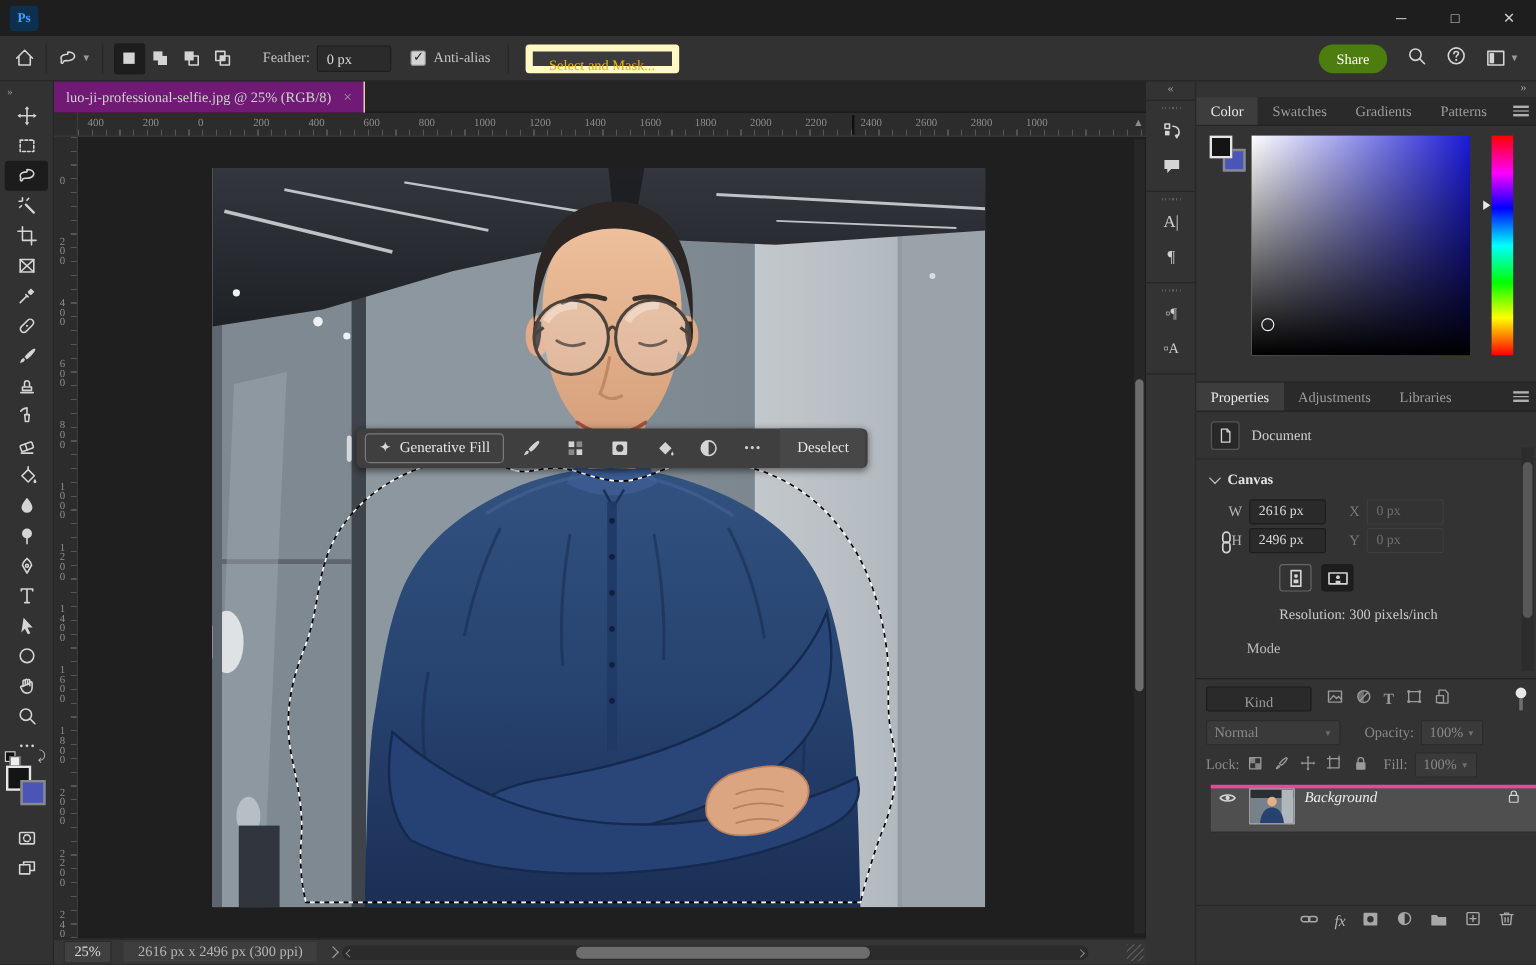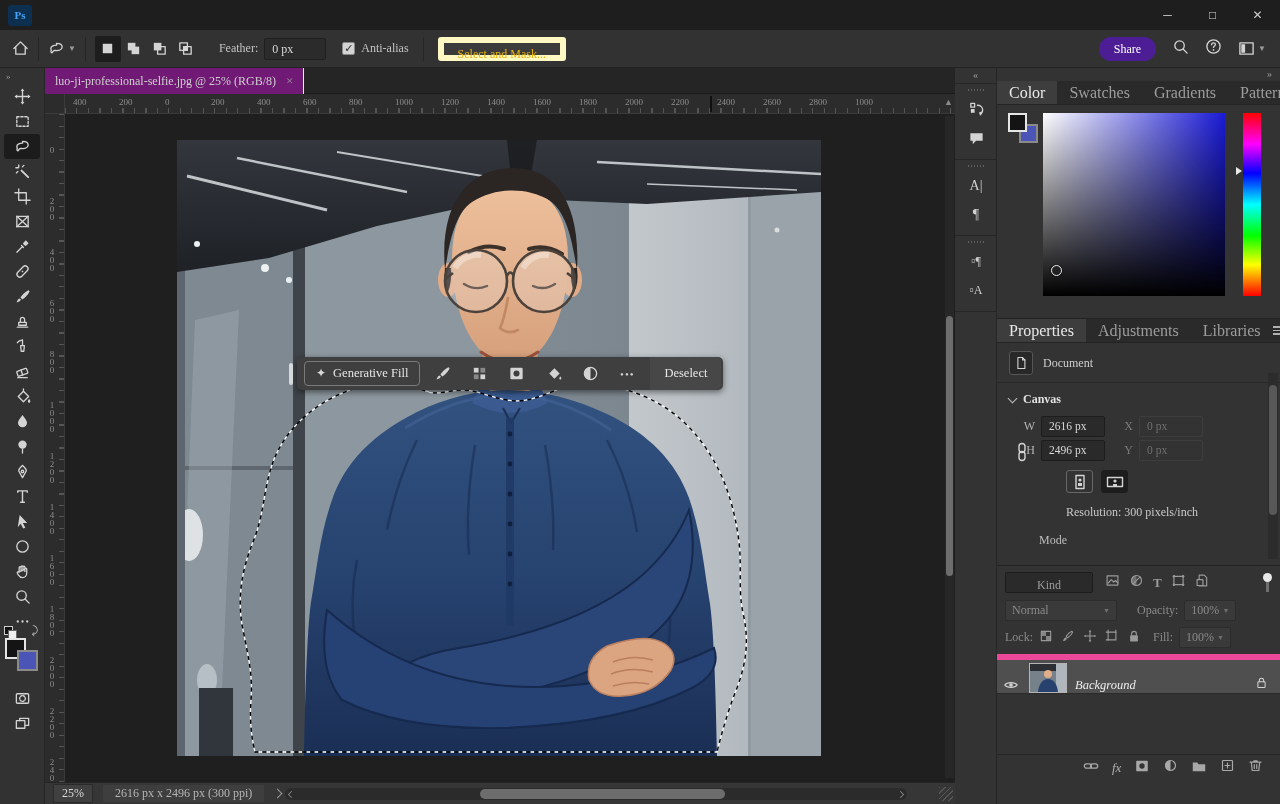--- a/index.html
+++ b/index.html
@@ -90,21 +90,21 @@
   .dock-collapse { height:15px; text-align:center; color:#9a9a9a; font-size:10px; line-height:14px; }
   .nd-group { border-top:1px solid #262626; padding:3px 0 6px; }
   .nd-handle { width:16px; height:2px; margin:2px auto 4px; background:repeating-linear-gradient(90deg,#5d5d5d 0 1px,transparent 1px 3px); }
   .nd-btn { width:42px; height:29px; display:flex; align-items:center; justify-content:center; color:#d0d0d0; font-size:14px; }
 
   .main-dock { position:absolute; left:997px; top:68px; width:283px; height:736px; background:#333; }
   .dock-head { height:13px; color:#9a9a9a; font-size:10px; text-align:right; padding-right:8px; line-height:12px; }
 
   .panel { position:relative; border-bottom:1px solid #222; }
   .ptabs { height:24px; background:#2a2a2a; display:flex; border-bottom:1px solid #242424; }
-  .ptab { padding:0 12px; line-height:24px; color:#9c9c9c; font-size:16px; }
+  .ptab { padding:0 12px; line-height:24px; color:#9c9c9c; font-size:12px; }
   .ptab.active { background:#3d3d3d; color:#e8e8e8; }
   .pmenu { margin-left:auto; width:26px; display:flex; flex-direction:column; gap:2px; align-items:center; justify-content:center; }
   .pmenu span { width:13px; height:1.5px; background:#b0b0b0; }
 
   
   .color-body { position:relative; height:213px; }
   .cp-swatches { position:absolute; left:11px; top:8px; width:36px; height:36px; }
   .cp-fg { position:absolute; left:0; top:0; width:19px; height:19px; background:#141414; border:2px solid #e5e5e5; z-index:2;}
   .cp-bg { position:absolute; left:11px; top:11px; width:19px; height:19px; border:2px solid #8a8a8a; }
   .cp-field { position:absolute; left:46px; top:8px; width:182px; height:183px; }
@@ -138,21 +138,21 @@
   .lfilter-row { display:flex; align-items:center; padding:6px 8px 5px; gap:8px; }
   .kind-box { width:88px; height:21px; background:#2a2a2a; border:1px solid #1c1c1c; border-radius:2px; display:flex; align-items:center; gap:5px; padding:0 5px; color:#9a9a9a;flex-direction:column; }
   .lf-icons { display:flex; gap:9px; align-items:center; margin-left:4px; }
   .pin-toggle { margin-left:auto; width:10px; display:flex; flex-direction:column; align-items:center; }
   .pin-dot { width:9px; height:9px; background:#e8e8e8; border-radius:50%; }
   .pin-stem { width:3px; height:10px; background:#6f6f6f; }
   .blend-row, .lock-row { display:flex; align-items:center; padding:2px 8px 4px; gap:6px; color:#8a8a8a; }
   .dd-box { height:21px; background:#3a3a3a; border:1px solid #2c2c2c; border-radius:2px; display:flex; align-items:center; justify-content:space-between; padding:0 6px; color:#8a8a8a; }
   .val-box { width:52px; }
   .lock-icons { display:flex; gap:8px; align-items:center; margin-right:6px; }
-  .layer-row { display:flex; align-items:flex-end; height:40px; background:#4f4f4f; border-top:6px solid #ec4899; border-bottom:1px solid #2a2a2a; margin-top:2px; }
+  .layer-row { display:flex; align-items:flex-start; height:40px; background:#4f4f4f; border-top:3px solid #ec4899; border-bottom:1px solid #2a2a2a; margin-top:2px;margin-left:12px; }
   .eye-cell { width:28px; display:flex; justify-content:center; }
   .layer-thumb { width:38px; height:30px; border:1px solid #b5b5b5; margin:0 8px 0 4px; }
   .layer-name { font-style:italic; color:#ececec; font-size:12.5px; }
   .layer-lock { margin-left:auto; margin-right:12px; }
   .layers-footer { position:absolute; left:0; right:0; bottom:0; height:26px; border-top:1px solid #262626; display:flex; align-items:center; gap:13px; padding-left:86px; }
   .fx-glyph { color:#b0b0b0; font-style:italic; font-size:13px; }
 </style>
 </head>
 <body>
 
@@ -205,21 +205,21 @@
           <rect class="f" x="7" y="7" width="4" height="4"></rect>
         </svg>
     </span>
     <span class="opt-label" style="margin-left:20px">Feather:</span>
     <span class="opt-input">0 px</span>
     <span class="checkbox" style="margin-left:16px">✓</span>
     <span class="opt-label" style="margin:0">Anti-alias</span>
     <span class="vsep" style="margin:0 14px"></span>
     <span class="opt-button">Select and Mask...</span>
     <div class="topright">
-      <span class="share-pill" style="background:#4c1d95">Share</span>
+      <span class="share-pill" style="background:#4d7c0f">Share</span>
       <span>
         <svg class="i" viewBox="0 0 18 18">
             <circle cx="8" cy="8" r="5"></circle>
             <path d="M11.7 11.7 L16 16"></path>
           </svg>
       </span>
       <span>
         <svg class="i" viewBox="0 0 18 18">
             <circle cx="9" cy="9" r="7"></circle>
             <path d="M7 7.2c0-1.2 1-2 2-2s2 .7 2 1.8c0 1.4-2 1.6-2 3"></path>

